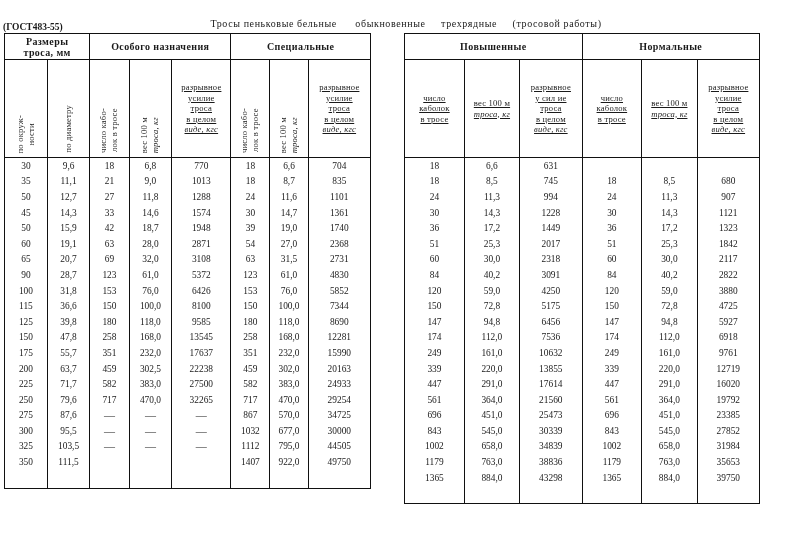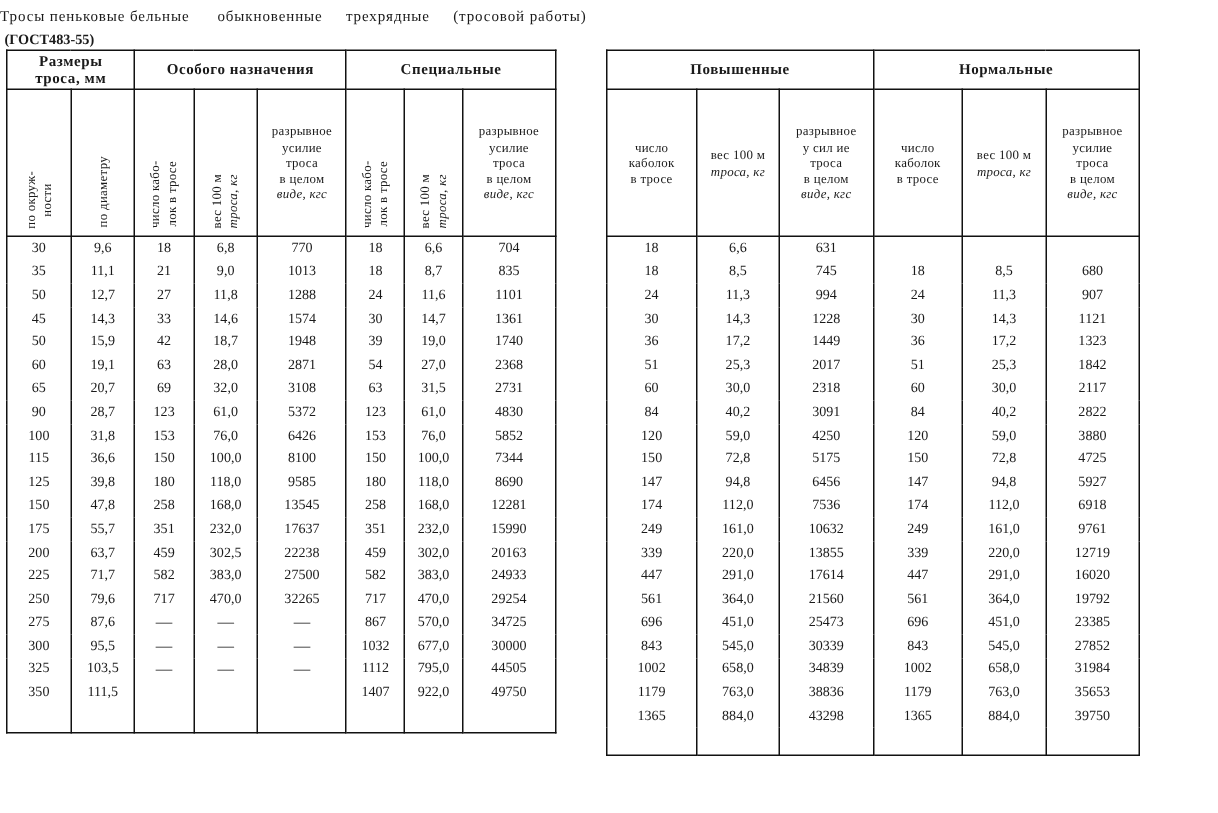--- a/index.html
+++ b/index.html
@@ -11,24 +11,24 @@
     width: 812px;
     height: 542px;
     font-family: "Liberation Serif", "DejaVu Serif", serif;
     color: #1a1a1a;
     overflow: hidden;
     position: relative;
   }
 
   
   .doc-title {
-    text-align: left;
+    text-align: center;
     font-size: 10px;
     letter-spacing: 0.6px;
-    padding-top: 6px;
+    padding-top: 18px;
     font-family: "Liberation Serif", serif;
     white-space: pre;
   }
   .gost {
     position: absolute;
     left: 3px;
     top: 22px;
     font-size: 9.5px;
     font-weight: bold;
     font-family: "Liberation Serif", serif;
@@ -72,20 +72,21 @@
 
   
   .sub {
     height: 97px;
     vertical-align: middle;
     text-align: center;
     font-size: 8.6px;
     line-height: 10.5px;
     letter-spacing: 0.2px;
     padding: 0 2px;
+    text-decoration: underline;
   }
   .sub .it { font-style: italic; }
 
   
   .vert {
     height: 97px;
     vertical-align: bottom;
     text-align: center;
     padding: 0;
   }

